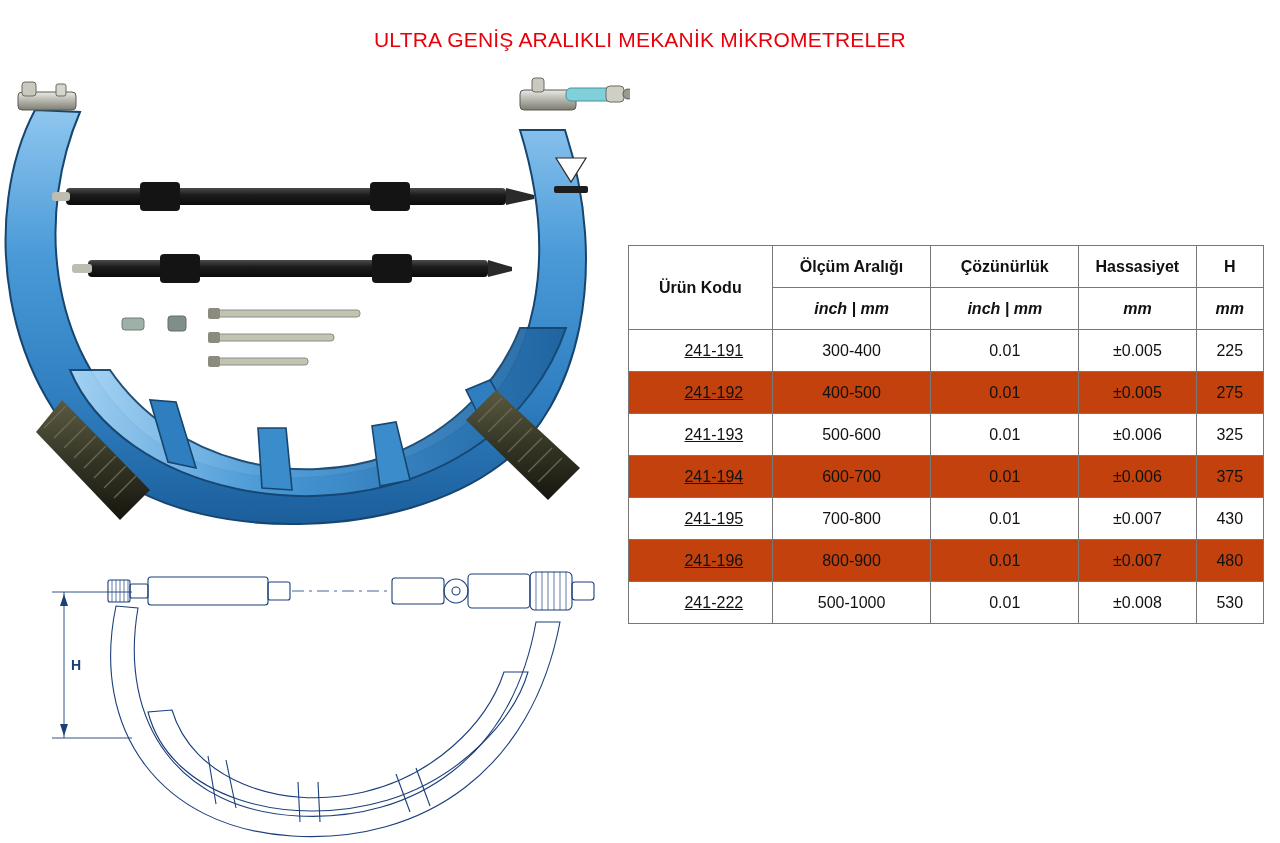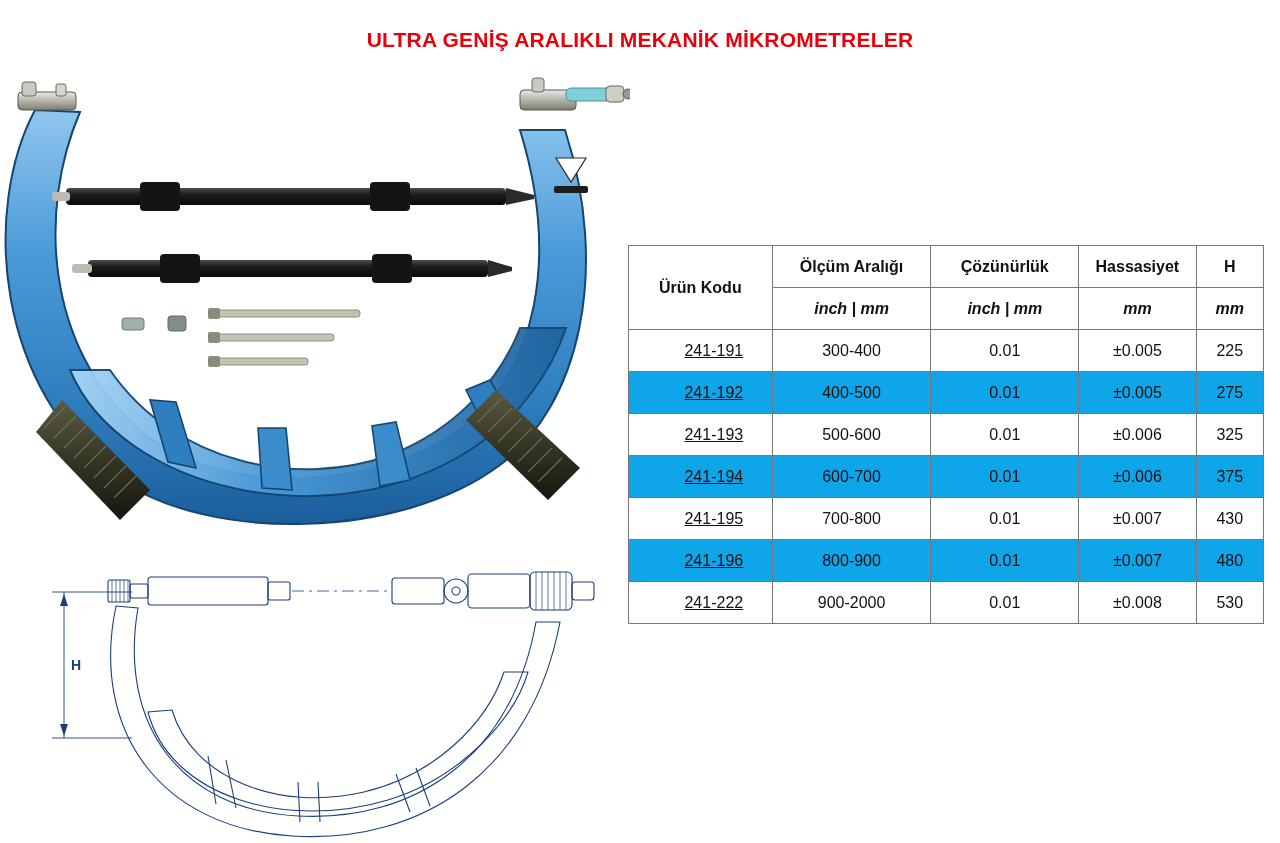--- a/index.html
+++ b/index.html
@@ -17,21 +17,21 @@
 
   
   .page-title {
     position: absolute;
     top: 28px;
     left: 0;
     width: 1280px;
     text-align: center;
     color: #e8000b;
     font-size: 21px;
-    font-weight: bold;
+    font-weight: normal;
     letter-spacing: 0.2px;
     font-family: "Liberation Sans", sans-serif;
   }
 
   
   .photo-area {
     position: absolute;
     left: 0px;
     top: 70px;
     width: 630px;
@@ -79,21 +79,21 @@
   }
   .col-code   { width: 143px; }
   .col-range  { width: 158px; }
   .col-res    { width: 147px; }
   .col-acc    { width: 117px; }
   .col-h      { width: 67px;  }
 
   th.code-header { font-size: 17px; }
   .subhdr { font-weight: bold; font-size: 16px; font-style: italic; }
 
-  tr.row-alt td { background: #0ea5e9; }
+  tr.row-alt td { background: #c2410c; }
   td.code-cell {
     color: #1f4fa8;
     text-decoration: underline;
     font-size: 16px;
   }
   td.code-cell span { cursor: pointer; margin-left: 27px; }
 </style>
 </head>
 <body>
 
@@ -358,20 +358,20 @@
       </tr>
       <tr class="row-alt">
         <td class="code-cell"><span>241-196</span></td>
         <td>800-900</td>
         <td>0.01</td>
         <td>±0.007</td>
         <td>480</td>
       </tr>
       <tr>
         <td class="code-cell"><span>241-222</span></td>
-        <td>900-2000</td>
+        <td>500-1000</td>
         <td>0.01</td>
         <td>±0.008</td>
         <td>530</td>
       </tr>
     </tbody>
   </table>
 </div>
 
 </body></html>

